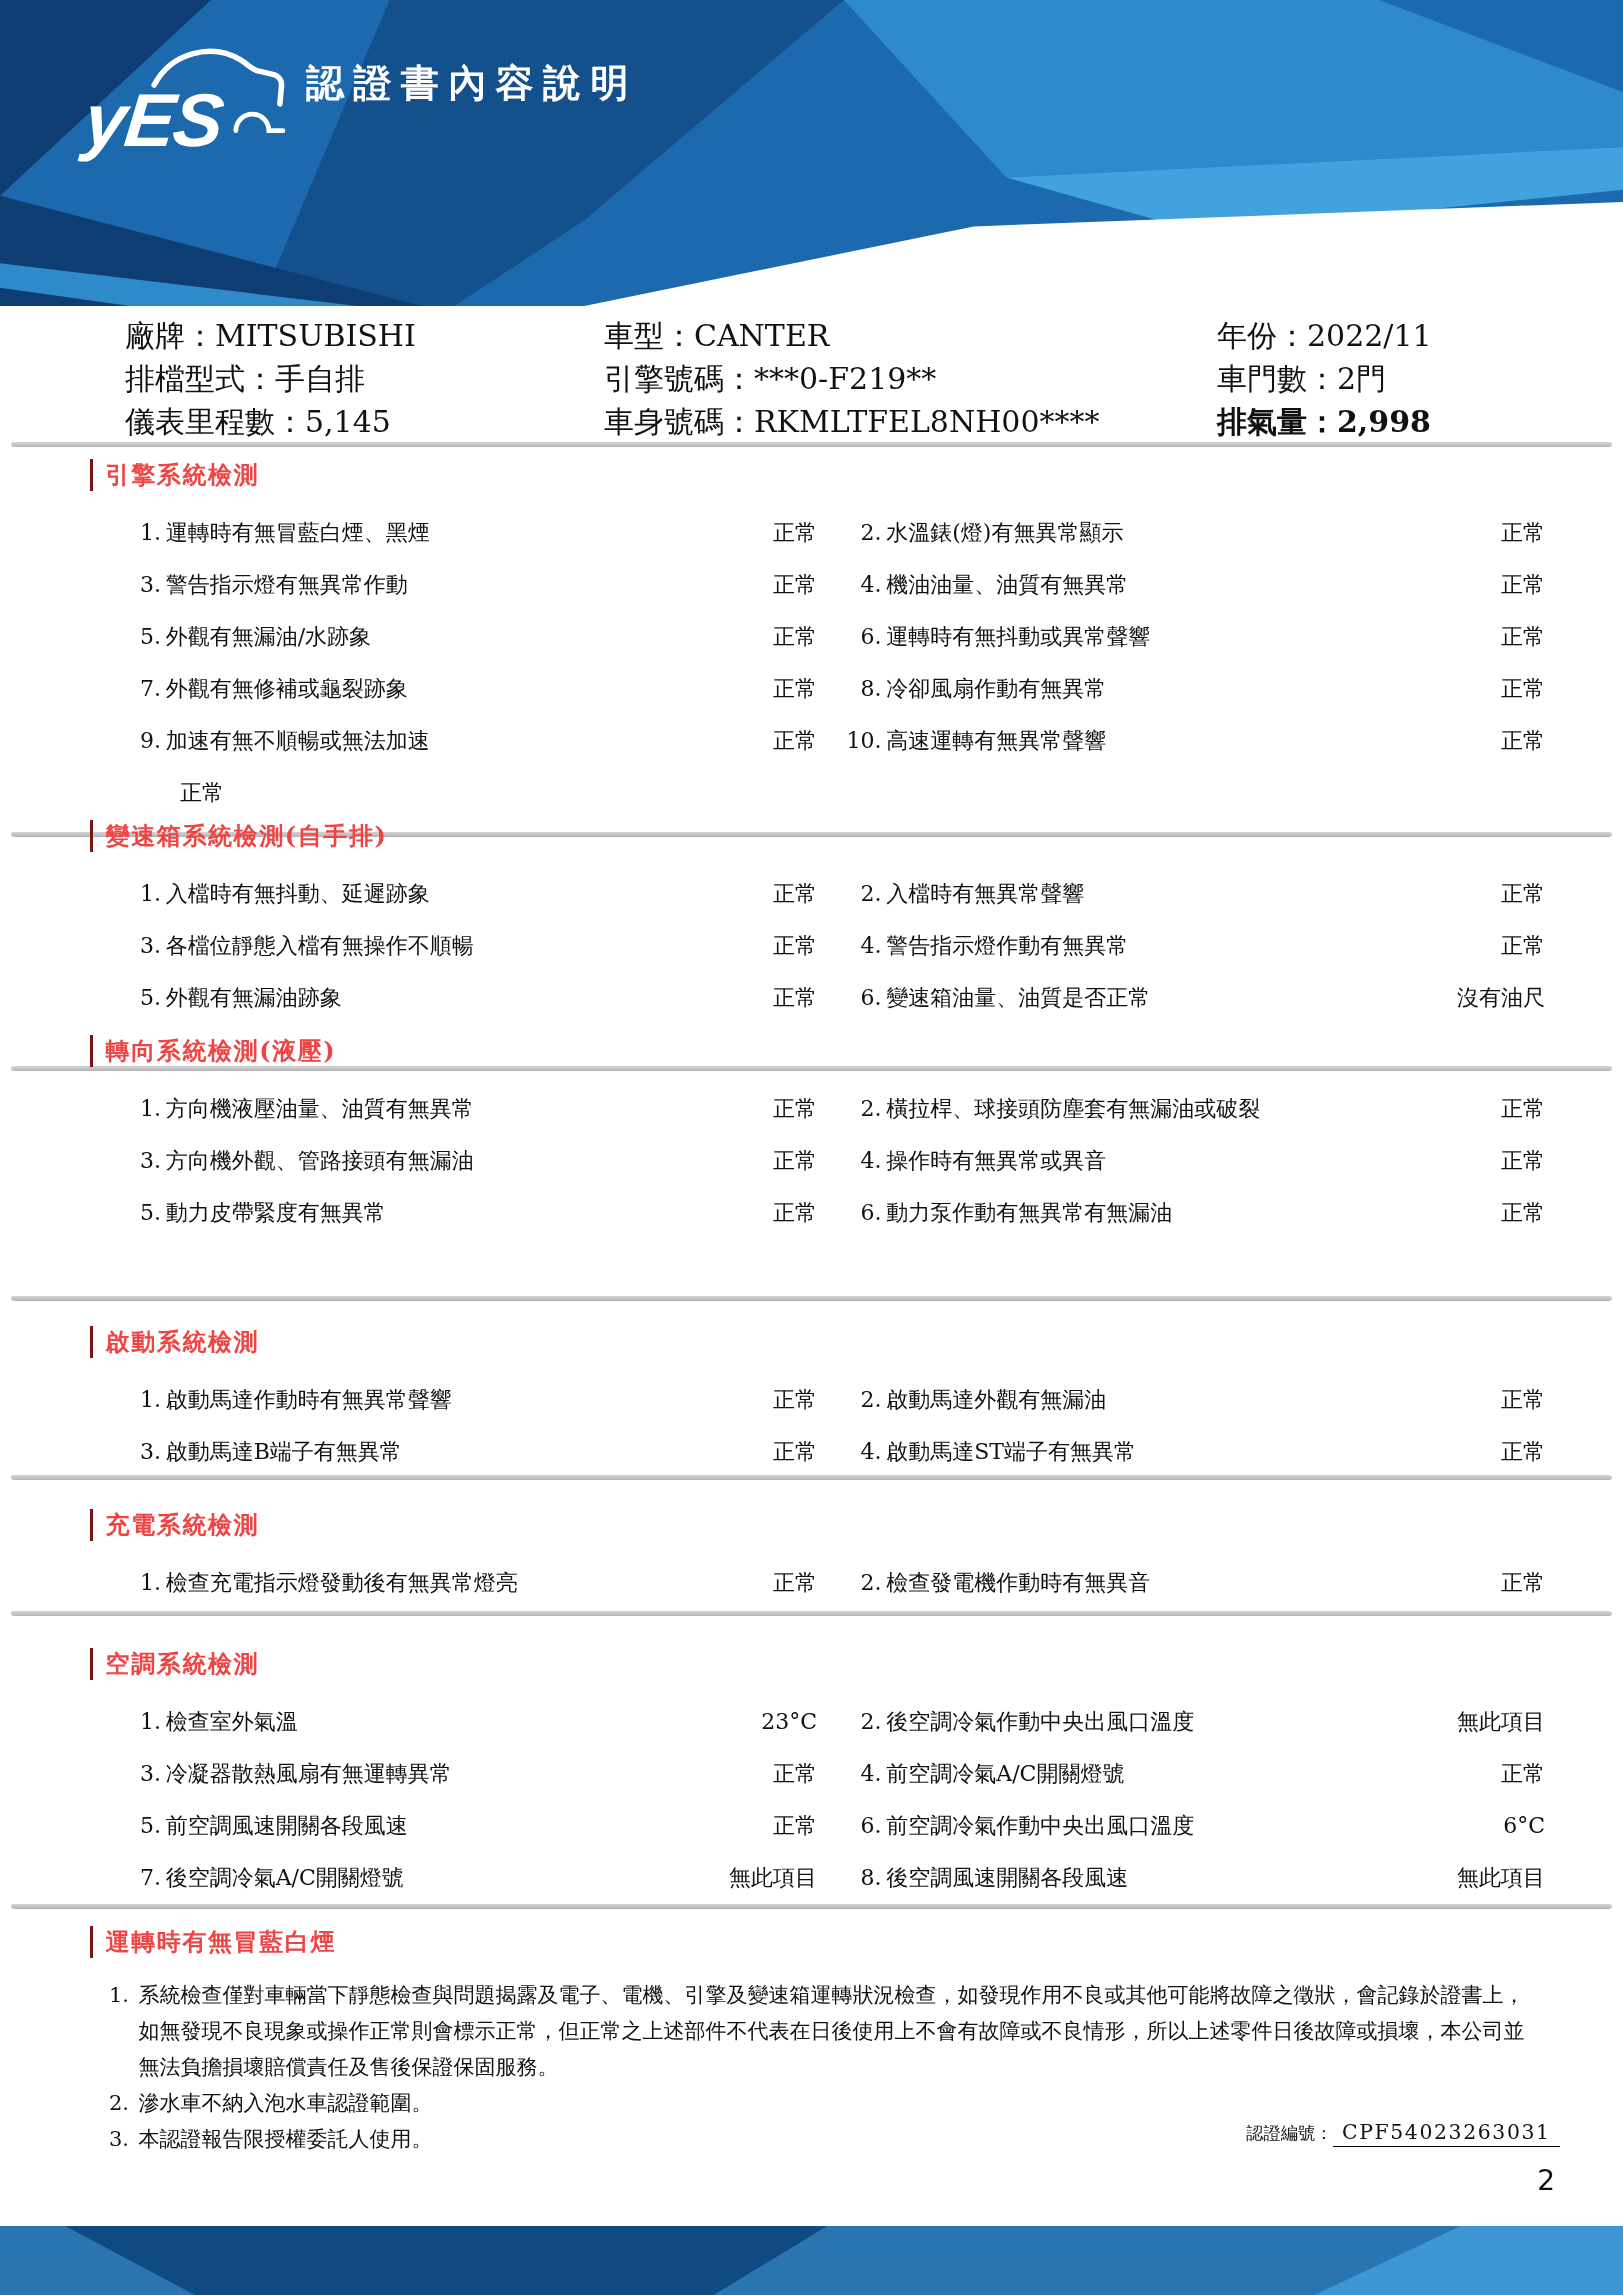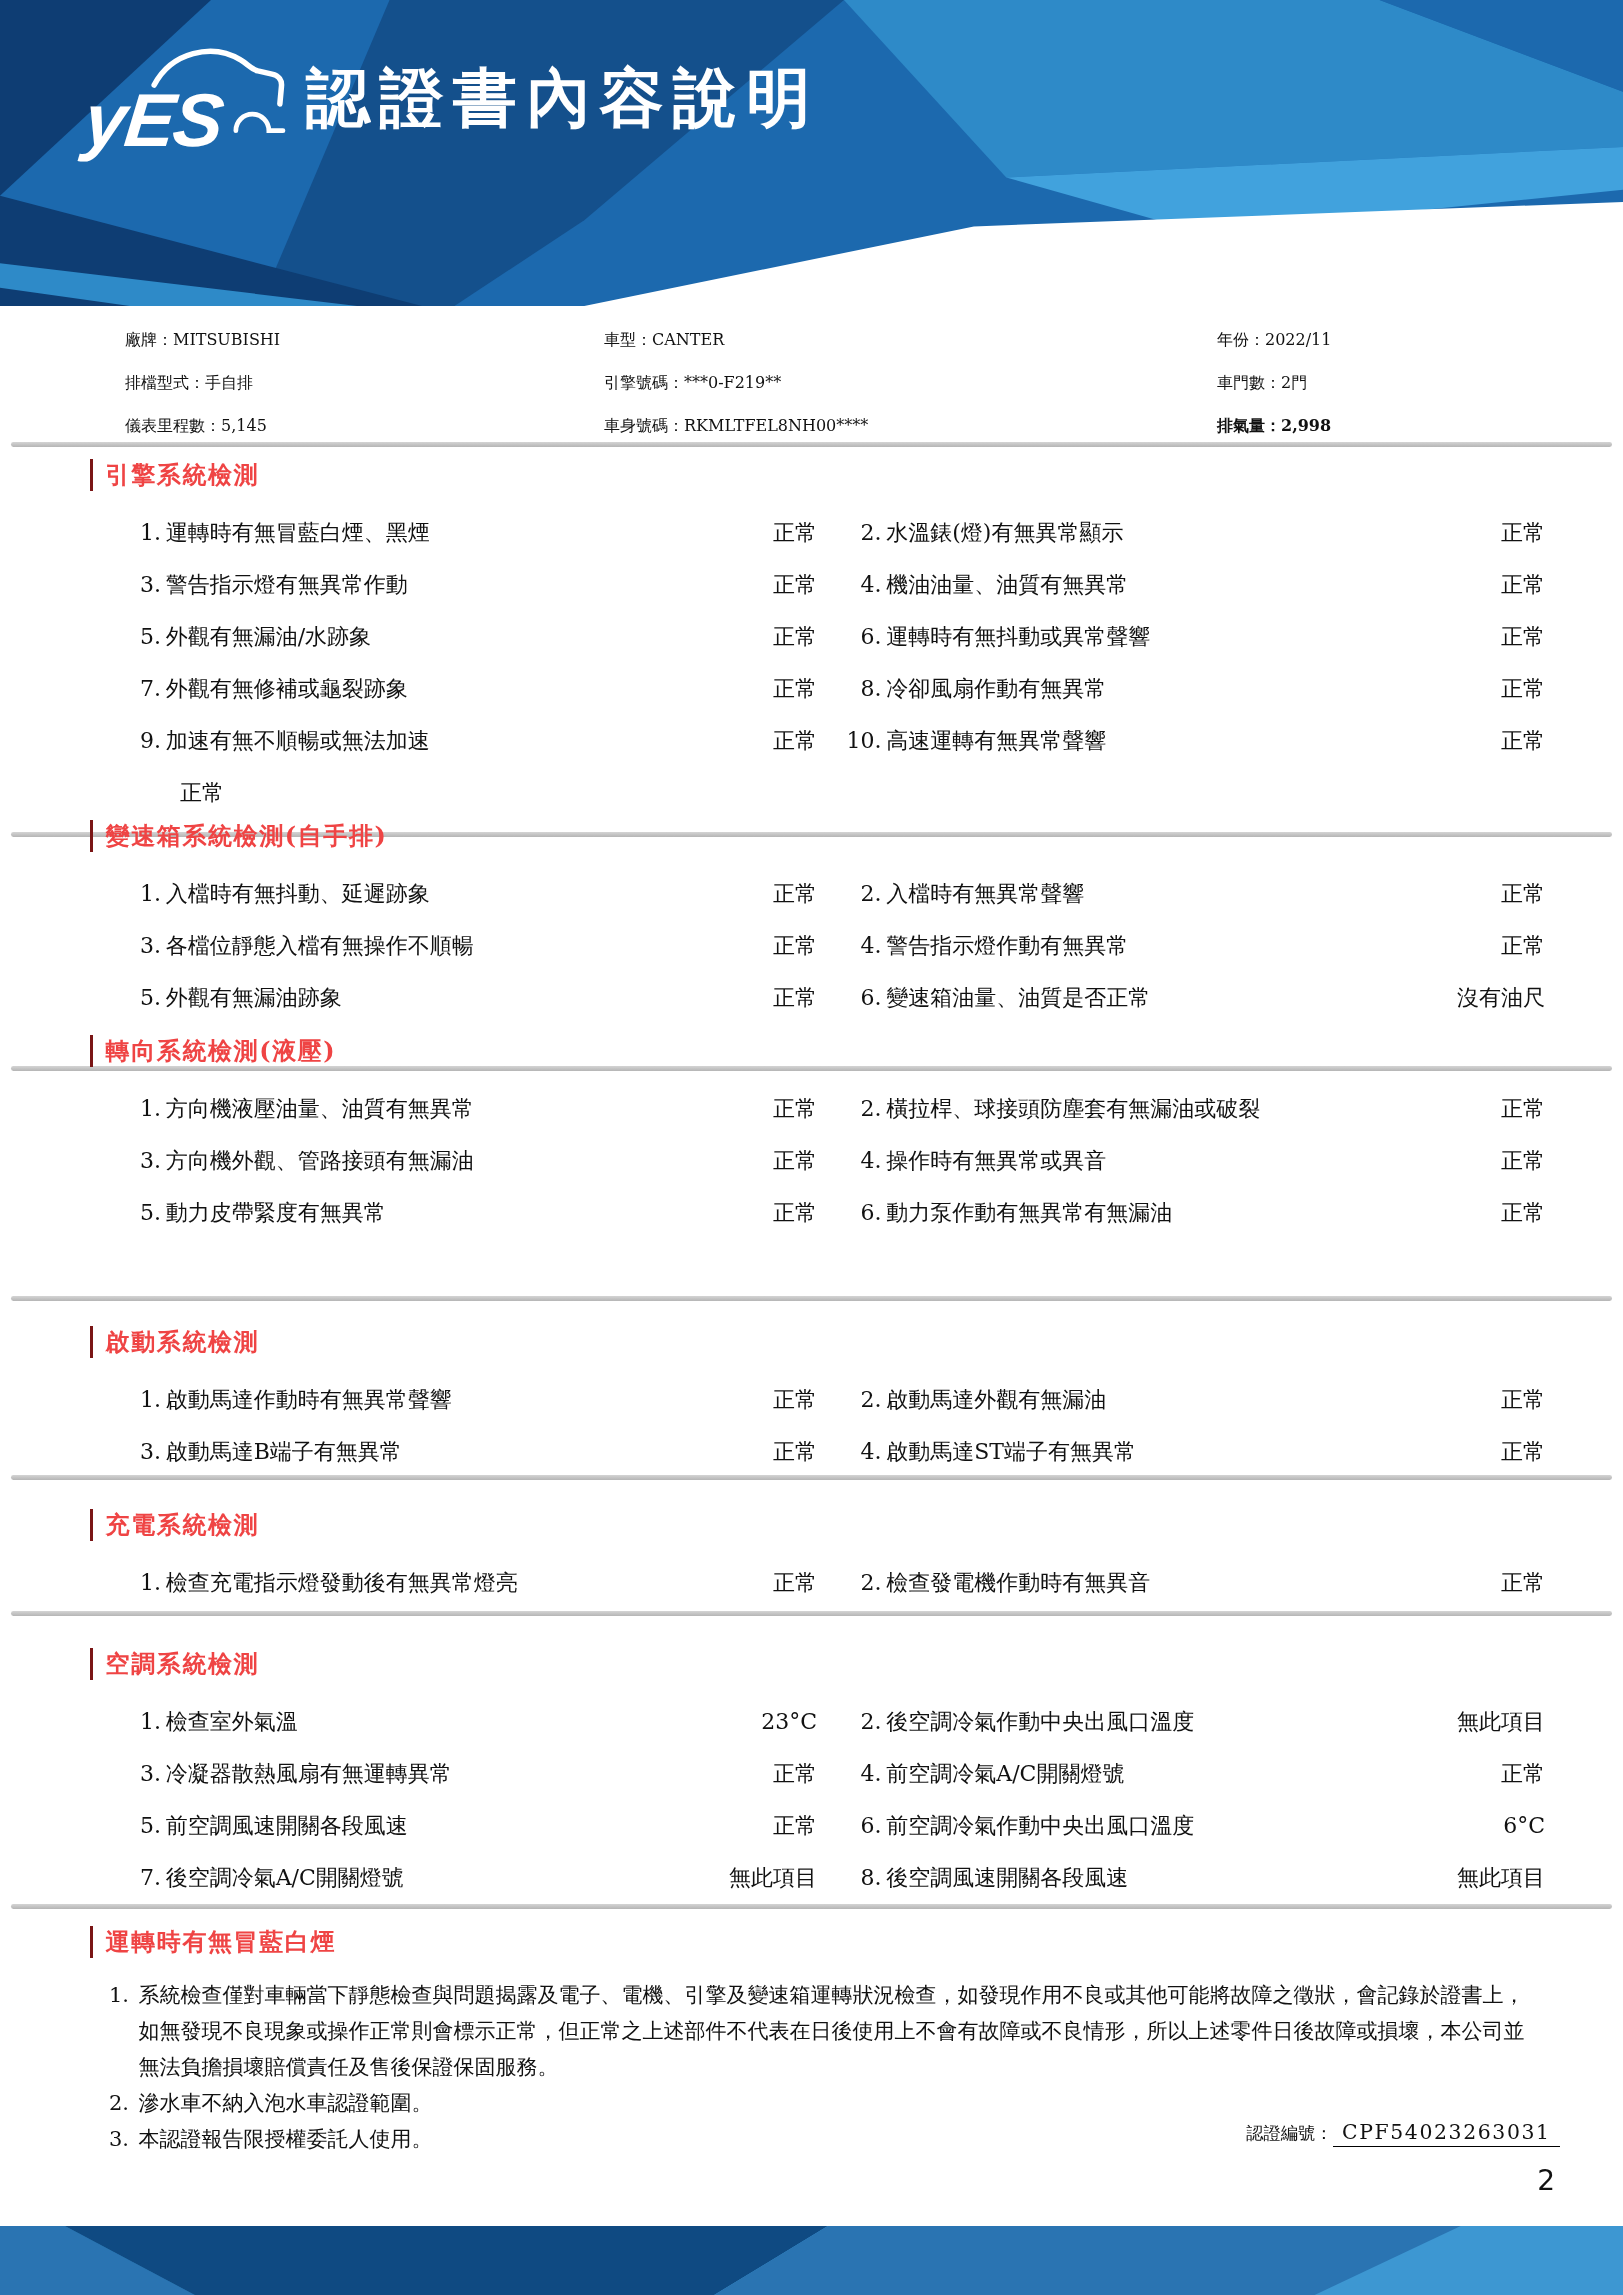--- a/index.html
+++ b/index.html
@@ -31,26 +31,26 @@
     position:absolute; left:0; bottom:9.4px;
     font-family:"Liberation Sans", sans-serif;
     font-style: italic; font-weight:800;
     font-size:75px; line-height:1; color:#fff;
     letter-spacing:-1.6px; transform:skewX(-6deg);
   }
   .logo svg { position:absolute; left:0; top:0; }
   .h-title {
     position:absolute; left:306px; top:63px;
     font-family:"Liberation Sans", sans-serif;
-    font-weight:700; font-size:64px; line-height:1.1;
+    font-weight:700; font-size:38px; line-height:1.1;
     letter-spacing:9.4px; color:#ffffff; white-space:nowrap;
   }
 
   
-  .vehicle { position:absolute; left:90px; top:330px; width:1455px; height:118px; font-size:16px; }
+  .vehicle { position:absolute; left:90px; top:316px; width:1455px; height:118px; font-size:30px; }
   .v-col { position:absolute; top:0; }
   .v-row { position:absolute; white-space:nowrap; }
 
   
   .sep { position:absolute; left:11px; right:11px; height:4.7px;
          background:linear-gradient(#d4d4d4,#b5b5b5); border-radius:2.4px; }
 
   
   .section { position:absolute; left:90px; width:1455px; }
   .sec-title {

